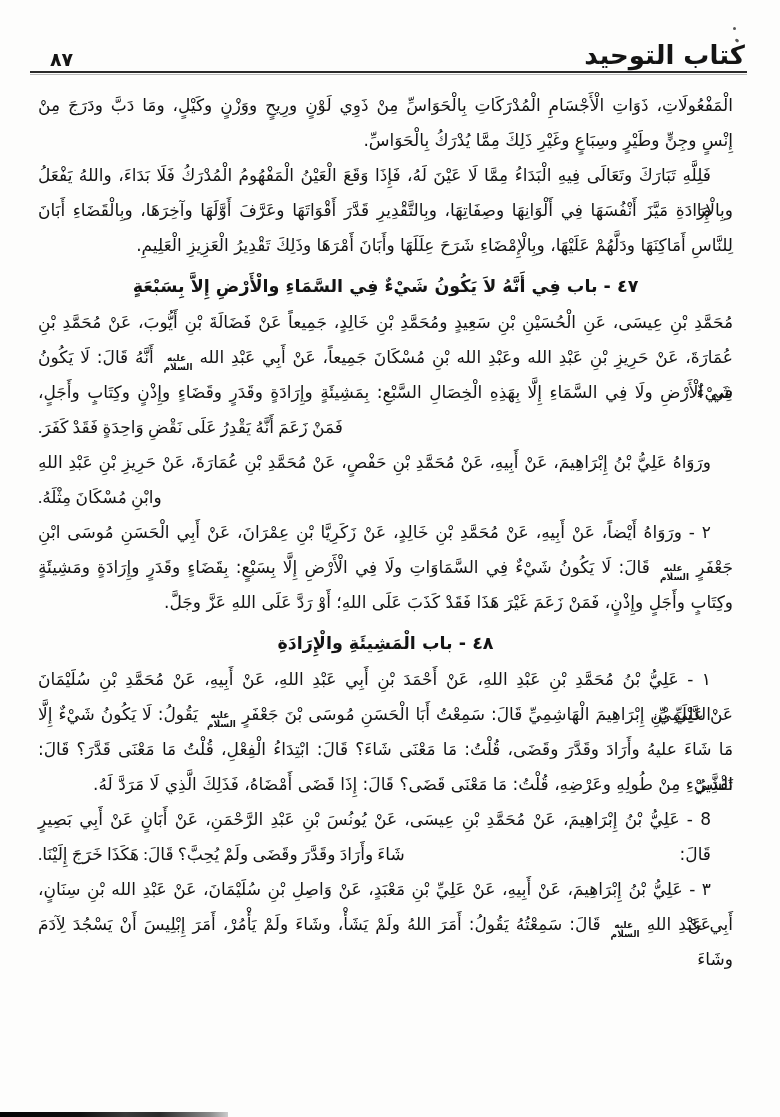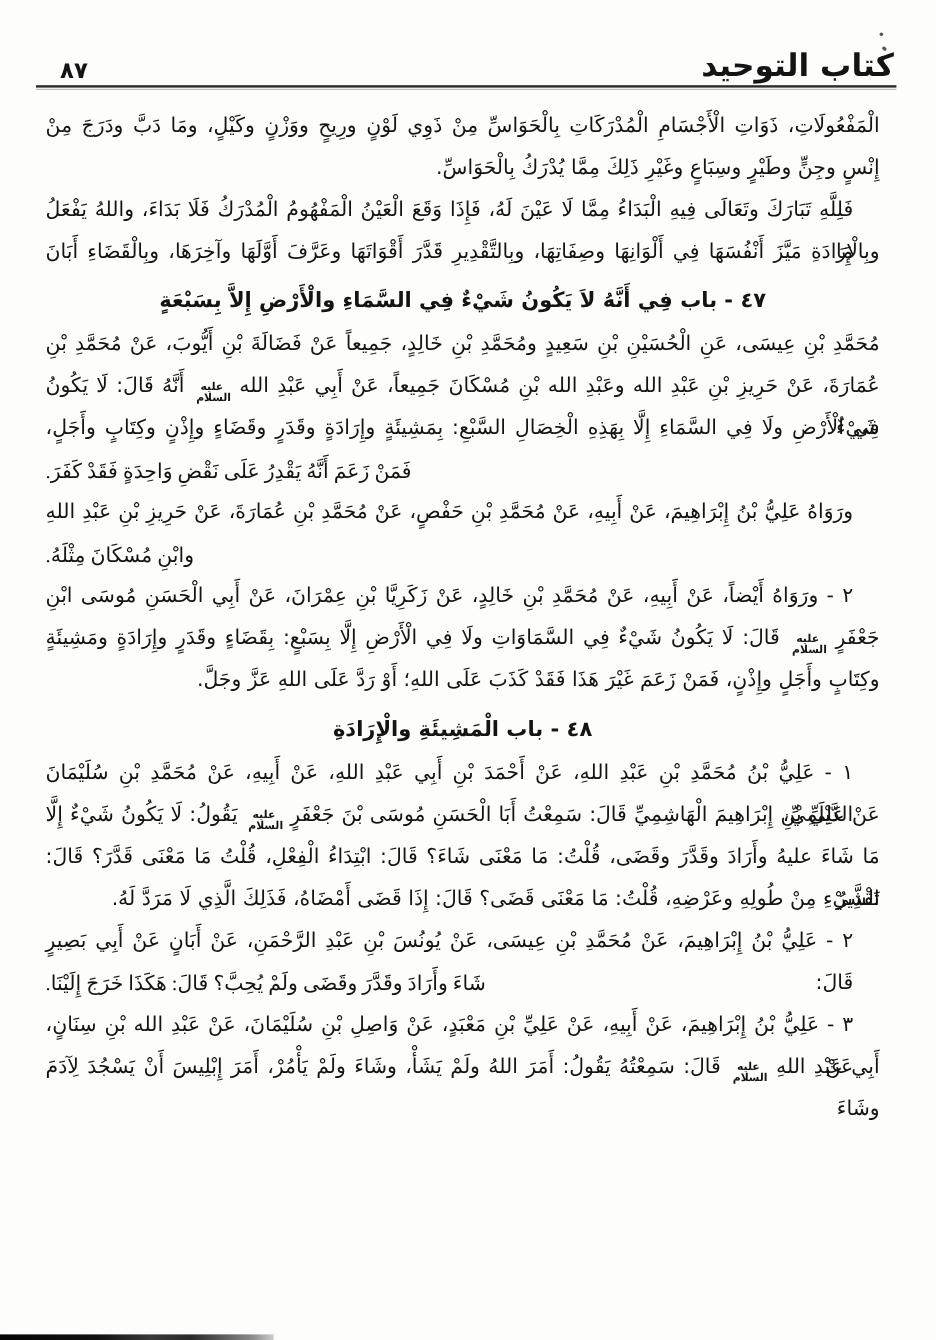--- a/index.html
+++ b/index.html
@@ -69,20 +69,21 @@
   </div>
   <div class="head-rule"></div>
 
   <div class="text-block">
 
     <div class="line j">الْمَفْعُولَاتِ، ذَوَاتِ الْأَجْسَامِ الْمُدْرَكَاتِ بِالْحَوَاسِّ مِنْ ذَوِي لَوْنٍ ورِيحٍ ووَزْنٍ وكَيْلٍ، ومَا دَبَّ ودَرَجَ مِنْ</div>
     <div class="line r">إِنْسٍ وجِنٍّ وطَيْرٍ وسِبَاعٍ وغَيْرِ ذَلِكَ مِمَّا يُدْرَكُ بِالْحَوَاسِّ.</div>
 
     <div class="line j ind">فَلِلَّهِ تَبَارَكَ وتَعَالَى فِيهِ الْبَدَاءُ مِمَّا لَا عَيْنَ لَهُ، فَإِذَا وَقَعَ الْعَيْنُ الْمَفْهُومُ الْمُدْرَكُ فَلَا بَدَاءَ، واللهُ يَفْعَلُ مَا</div>
     <div class="line j">وبِالْإِرَادَةِ مَيَّزَ أَنْفُسَهَا فِي أَلْوَانِهَا وصِفَاتِهَا، وبِالتَّقْدِيرِ قَدَّرَ أَقْوَاتَهَا وعَرَّفَ أَوَّلَهَا وآخِرَهَا، وبِالْقَضَاءِ أَبَانَ</div>
+    <div class="line r">لِلنَّاسِ أَمَاكِنَهَا ودَلَّهُمْ عَلَيْهَا، وبِالْإِمْضَاءِ شَرَحَ عِلَلَهَا وأَبَانَ أَمْرَهَا وذَلِكَ تَقْدِيرُ الْعَزِيزِ الْعَلِيمِ.</div>
 
     <div class="heading">٤٧ - باب فِي أَنَّهُ لاَ يَكُونُ شَيْءٌ فِي السَّمَاءِ والْأَرْضِ إِلاَّ بِسَبْعَةٍ</div>
 
     <div class="line j">مُحَمَّدِ بْنِ عِيسَى، عَنِ الْحُسَيْنِ بْنِ سَعِيدٍ ومُحَمَّدِ بْنِ خَالِدٍ، جَمِيعاً عَنْ فَضَالَةَ بْنِ أَيُّوبَ، عَنْ مُحَمَّدِ بْنِ</div>
     <div class="line j"><span>عُمَارَةَ، عَنْ حَرِيزِ بْنِ عَبْدِ الله وعَبْدِ الله بْنِ مُسْكَانَ جَمِيعاً، عَنْ أَبِي عَبْدِ الله</span> <span class="hon">عليه السلام</span> <span>أَنَّهُ قَالَ: لَا يَكُونُ شَيْءٌ</span></div>
     <div class="line j">فِي الْأَرْضِ ولَا فِي السَّمَاءِ إِلَّا بِهَذِهِ الْخِصَالِ السَّبْعِ: بِمَشِيئَةٍ وإِرَادَةٍ وقَدَرٍ وقَضَاءٍ وإِذْنٍ وكِتَابٍ وأَجَلٍ،</div>
     <div class="line c">فَمَنْ زَعَمَ أَنَّهُ يَقْدِرُ عَلَى نَقْضِ وَاحِدَةٍ فَقَدْ كَفَرَ.</div>
 
     <div class="line j ind">ورَوَاهُ عَلِيُّ بْنُ إِبْرَاهِيمَ، عَنْ أَبِيهِ، عَنْ مُحَمَّدِ بْنِ حَفْصٍ، عَنْ مُحَمَّدِ بْنِ عُمَارَةَ، عَنْ حَرِيزِ بْنِ عَبْدِ اللهِ</div>
     <div class="line c">وابْنِ مُسْكَانَ مِثْلَهُ.</div>
@@ -91,21 +92,21 @@
     <div class="line j"><span>جَعْفَرٍ</span> <span class="hon">عليه السلام</span> <span>قَالَ: لَا يَكُونُ شَيْءٌ فِي السَّمَاوَاتِ ولَا فِي الْأَرْضِ إِلَّا بِسَبْعٍ: بِقَضَاءٍ وقَدَرٍ وإِرَادَةٍ ومَشِيئَةٍ</span></div>
     <div class="line r">وكِتَابٍ وأَجَلٍ وإِذْنٍ، فَمَنْ زَعَمَ غَيْرَ هَذَا فَقَدْ كَذَبَ عَلَى اللهِ؛ أَوْ رَدَّ عَلَى اللهِ عَزَّ وجَلَّ.</div>
 
     <div class="heading">٤٨ - باب الْمَشِيئَةِ والْإِرَادَةِ</div>
 
     <div class="line j ind">١ - عَلِيُّ بْنُ مُحَمَّدِ بْنِ عَبْدِ اللهِ، عَنْ أَحْمَدَ بْنِ أَبِي عَبْدِ اللهِ، عَنْ أَبِيهِ، عَنْ مُحَمَّدِ بْنِ سُلَيْمَانَ الدَّيْلَمِيِّ،</div>
     <div class="line j"><span>عَنْ عَلِيِّ بْنِ إِبْرَاهِيمَ الْهَاشِمِيِّ قَالَ: سَمِعْتُ أَبَا الْحَسَنِ مُوسَى بْنَ جَعْفَرٍ</span> <span class="hon">عليه السلام</span> <span>يَقُولُ: لَا يَكُونُ شَيْءٌ إِلَّا</span></div>
     <div class="line j">مَا شَاءَ عليهُ وأَرَادَ وقَدَّرَ وقَضَى، قُلْتُ: مَا مَعْنَى شَاءَ؟ قَالَ: ابْتِدَاءُ الْفِعْلِ، قُلْتُ مَا مَعْنَى قَدَّرَ؟ قَالَ: تَقْدِيرُ</div>
     <div class="line r">الشَّيْءِ مِنْ طُولِهِ وعَرْضِهِ، قُلْتُ: مَا مَعْنَى قَضَى؟ قَالَ: إِذَا قَضَى أَمْضَاهُ، فَذَلِكَ الَّذِي لَا مَرَدَّ لَهُ.</div>
 
-    <div class="line j ind">٢ - عَلِيُّ بْنُ إِبْرَاهِيمَ، عَنْ مُحَمَّدِ بْنِ عِيسَى، عَنْ يُونُسَ بْنِ عَبْدِ الرَّحْمَنِ، عَنْ أَبَانٍ عَنْ أَبِي بَصِيرٍ قَالَ:</div>
+    <div class="line j ind">8 - عَلِيُّ بْنُ إِبْرَاهِيمَ، عَنْ مُحَمَّدِ بْنِ عِيسَى، عَنْ يُونُسَ بْنِ عَبْدِ الرَّحْمَنِ، عَنْ أَبَانٍ عَنْ أَبِي بَصِيرٍ قَالَ:</div>
     <div class="line c">شَاءَ وأَرَادَ وقَدَّرَ وقَضَى ولَمْ يُحِبَّ؟ قَالَ: هَكَذَا خَرَجَ إِلَيْنَا.</div>
 
     <div class="line j ind">٣ - عَلِيُّ بْنُ إِبْرَاهِيمَ، عَنْ أَبِيهِ، عَنْ عَلِيِّ بْنِ مَعْبَدٍ، عَنْ وَاصِلِ بْنِ سُلَيْمَانَ، عَنْ عَبْدِ الله بْنِ سِنَانٍ، عَنْ</div>
     <div class="line j"><span>أَبِي عَبْدِ اللهِ</span> <span class="hon">عليه السلام</span> <span>قَالَ: سَمِعْتُهُ يَقُولُ: أَمَرَ اللهُ ولَمْ يَشَأْ، وشَاءَ ولَمْ يَأْمُرْ، أَمَرَ إِبْلِيسَ أَنْ يَسْجُدَ لِآدَمَ وشَاءَ</span></div>
 
   </div>
 
   <div class="dot dot1"></div>
   <div class="dot dot2"></div>
   <div class="artifact-bar"></div>

